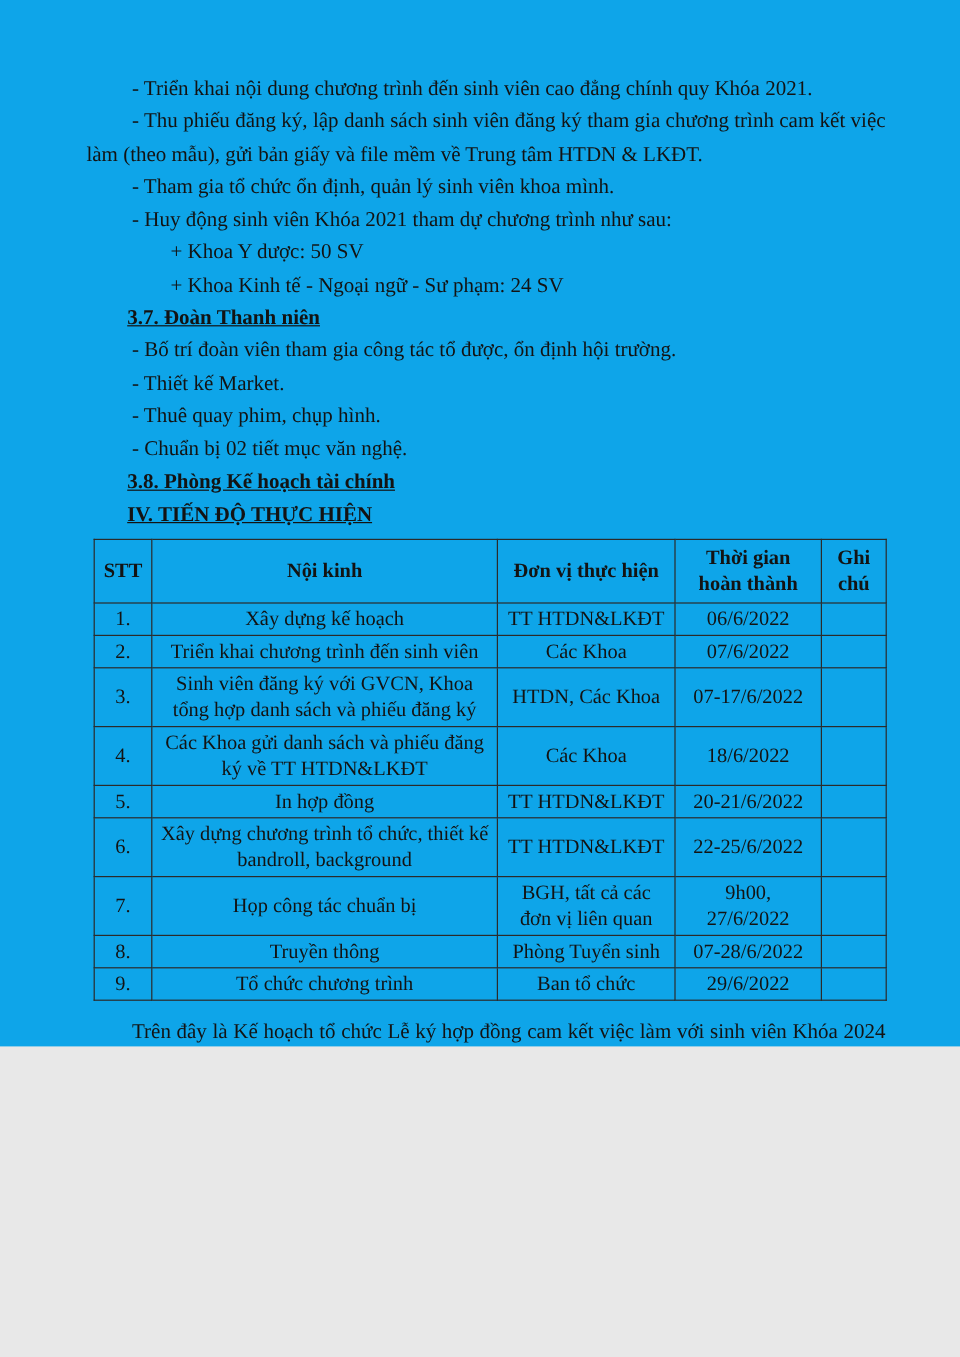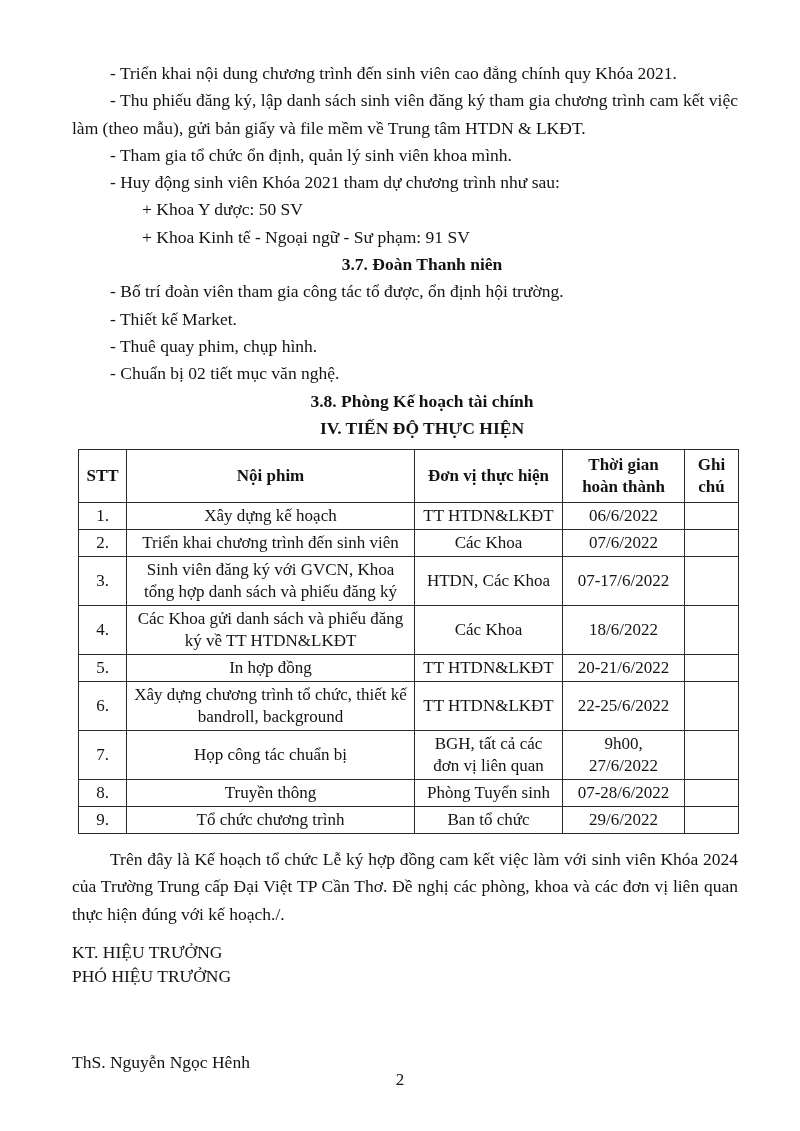--- a/index.html
+++ b/index.html
@@ -3,37 +3,37 @@
 <meta charset="utf-8">
 <style>
   html, body { margin: 0; padding: 0; }
   body {
     background: #e8e8e8;
     font-family: "Liberation Serif", "DejaVu Serif", serif;
   }
   .page {
     position: relative;
     width: 800px;
-    height: 1131px;
+    height: 872px;
     margin: 0 auto;
-    background: #ffffff;
+    background: #0ea5e9;
     color: #131313;
     box-sizing: border-box;
     padding: 60px 62px 0 72px;
     overflow: hidden;
   }
   .para {
     margin: 0;
     font-size: 17.5px;
     line-height: 27.3px;
     text-indent: 38px;
     text-align: justify;
   }
   .para.sub { text-indent: 70px; }
-  .para.head { font-weight: bold; text-indent: 34px; text-align: center; }
+  .para.head { font-weight: bold; text-indent: 34px; text-align: left; text-decoration: underline; }
   table.schedule {
     border-collapse: collapse;
     table-layout: fixed;
     width: 660px;
     margin: 7px 0 0 6px;
   }
   table.schedule th, table.schedule td {
     border: 1.6px solid #2b2b2b;
     font-size: 17px;
     line-height: 22px;
@@ -90,41 +90,41 @@
 </head>
 <body>
 
 <div class="page">
 
   <p class="para">- Triển khai nội dung chương trình đến sinh viên cao đẳng chính quy Khóa 2021.</p>
   <p class="para">- Thu phiếu đăng ký, lập danh sách sinh viên đăng ký tham gia chương trình cam kết việc làm (theo mẫu), gửi bản giấy và file mềm về Trung tâm HTDN &amp; LKĐT.</p>
   <p class="para">- Tham gia tổ chức ổn định, quản lý sinh viên khoa mình.</p>
   <p class="para">- Huy động sinh viên Khóa 2021 tham dự chương trình như sau:</p>
   <p class="para sub">+ Khoa Y dược: 50 SV</p>
-  <p class="para sub">+ Khoa Kinh tế - Ngoại ngữ - Sư phạm: 91 SV</p>
+  <p class="para sub">+ Khoa Kinh tế - Ngoại ngữ - Sư phạm: 24 SV</p>
   <p class="para head">3.7. Đoàn Thanh niên</p>
   <p class="para">- Bố trí đoàn viên tham gia công tác tổ được, ổn định hội trường.</p>
   <p class="para">- Thiết kế Market.</p>
   <p class="para">- Thuê quay phim, chụp hình.</p>
   <p class="para">- Chuẩn bị 02 tiết mục văn nghệ.</p>
   <p class="para head">3.8. Phòng Kế hoạch tài chính</p>
   <p class="para head">IV. TIẾN ĐỘ THỰC HIỆN</p>
 
   <table class="schedule">
     <colgroup>
       <col style="width:48px">
         <col style="width:288px">
         <col style="width:148px">
         <col style="width:122px">
         <col style="width:54px">
     </colgroup>
     <thead>
       <tr>
         <th>STT</th>
-        <th>Nội phim</th>
+        <th>Nội kinh</th>
         <th>Đơn vị thực hiện</th>
         <th>Thời gian
 hoàn thành</th>
         <th>Ghi
 chú</th>
       </tr>
     </thead>
     <tbody>
       <tr>
         <td class="c-stt">1.</td>

